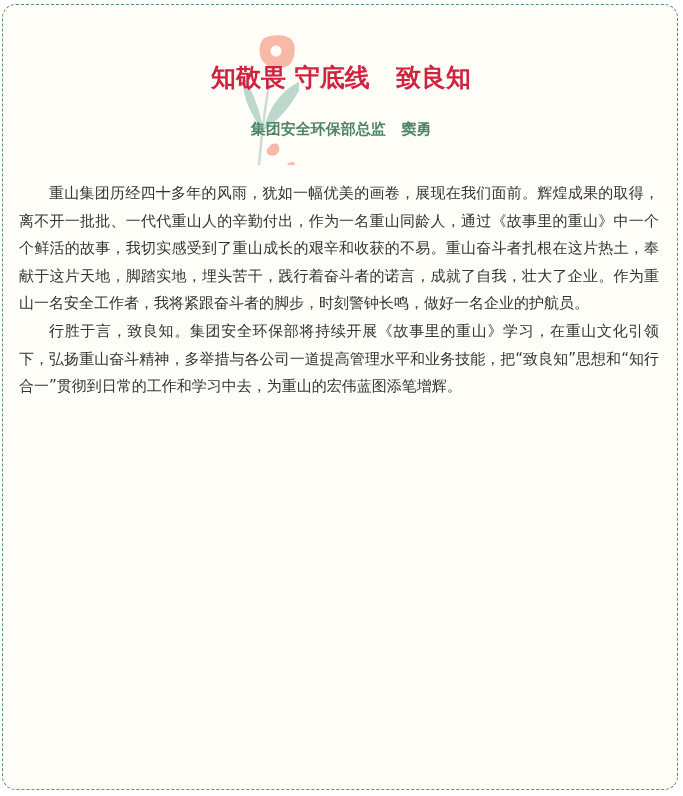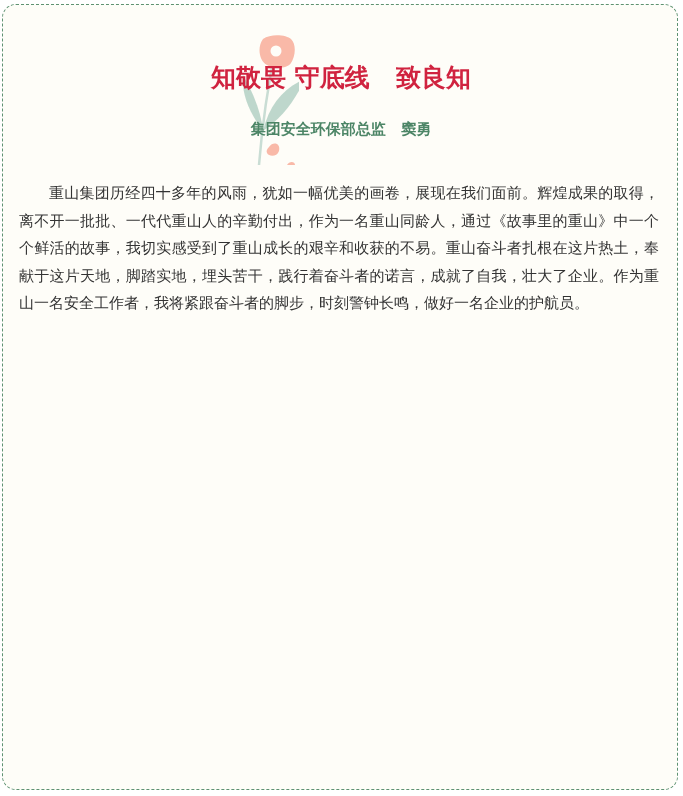--- a/index.html
+++ b/index.html
@@ -87,14 +87,15 @@
 
     <path d="M40 112 C 44 106, 52 108, 50 116 C 48 122, 40 122, 38 118 C 37 116, 38 114, 40 112 Z" fill="#f9b9a8"></path>
     <path d="M58 130 C 60 126, 66 126, 66 130 Z" fill="#f9b9a8"></path>
   </svg>
 
   <div class="title">知敬畏 守底线   致良知</div>
   <div class="byline">集团安全环保部总监   窦勇</div>
 
   <div class="body-text">
     <p>重山集团历经四十多年的风雨，犹如一幅优美的画卷，展现在我们面前。辉煌成果的取得，离不开一批批、一代代重山人的辛勤付出，作为一名重山同龄人，通过《故事里的重山》中一个个鲜活的故事，我切实感受到了重山成长的艰辛和收获的不易。重山奋斗者扎根在这片热土，奉献于这片天地，脚踏实地，埋头苦干，践行着奋斗者的诺言，成就了自我，壮大了企业。作为重山一名安全工作者，我将紧跟奋斗者的脚步，时刻警钟长鸣，做好一名企业的护航员。</p>
+    <p>行胜于言，致良知。集团安全环保部将持续开展《故事里的重山》学习，在重山文化引领下，弘扬重山奋斗精神，多举措与各公司一道提高管理水平和业务技能，把“致良知”思想和“知行合一”贯彻到日常的工作和学习中去，为重山的宏伟蓝图添笔增辉。</p>
   </div>
 </div>
 
 </body></html>

